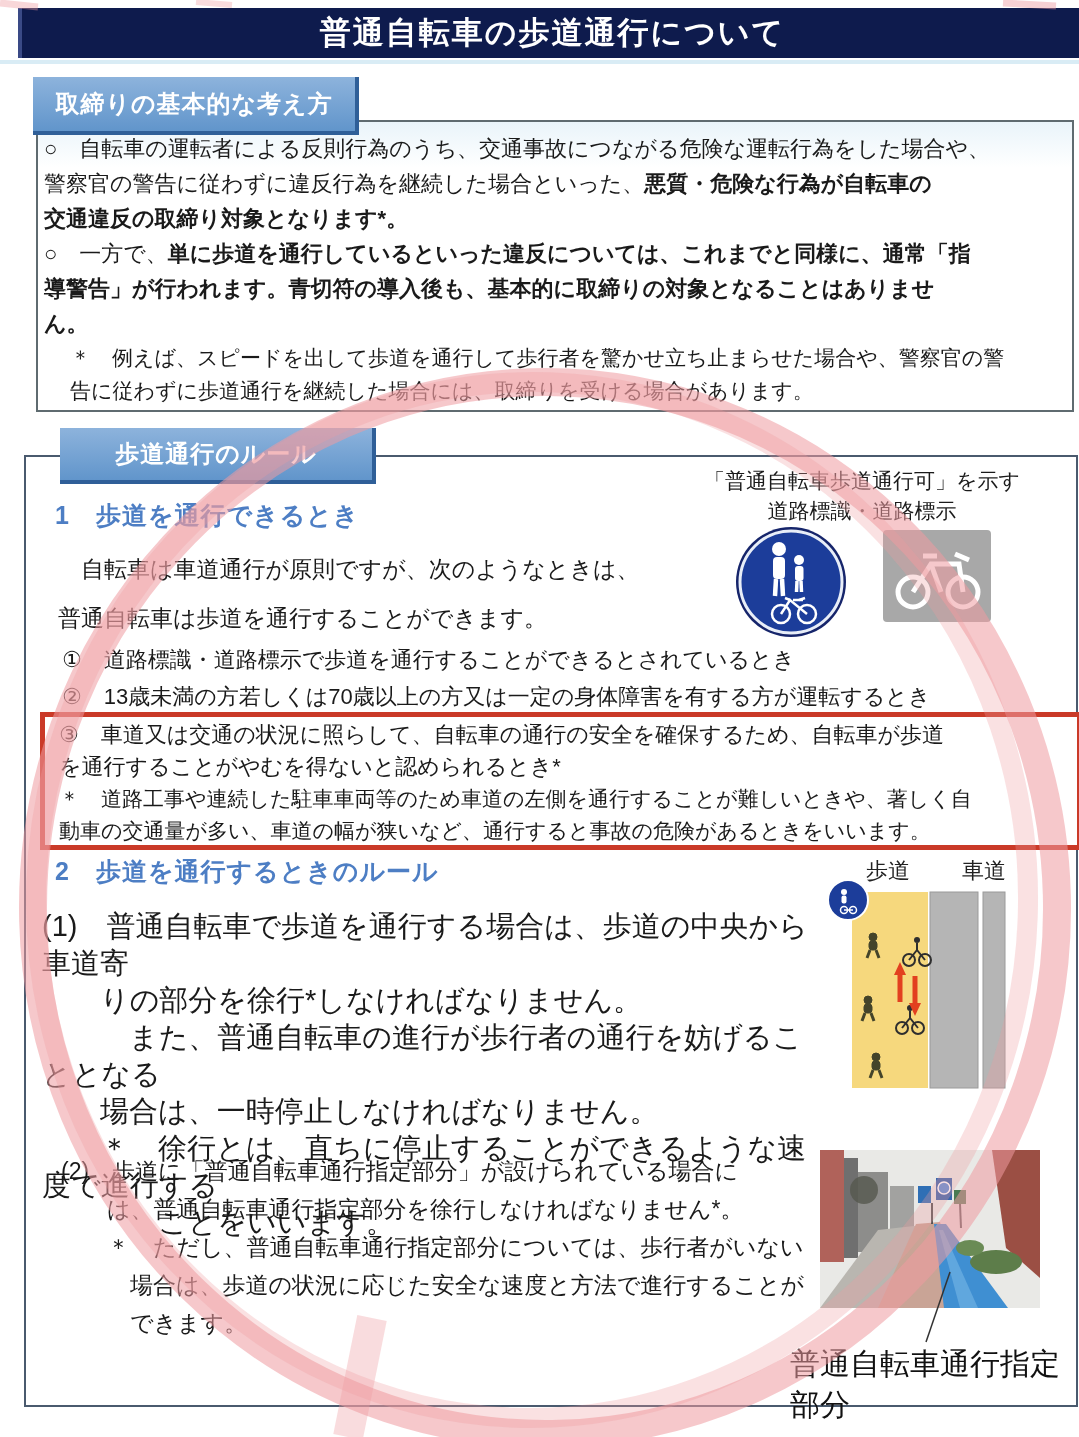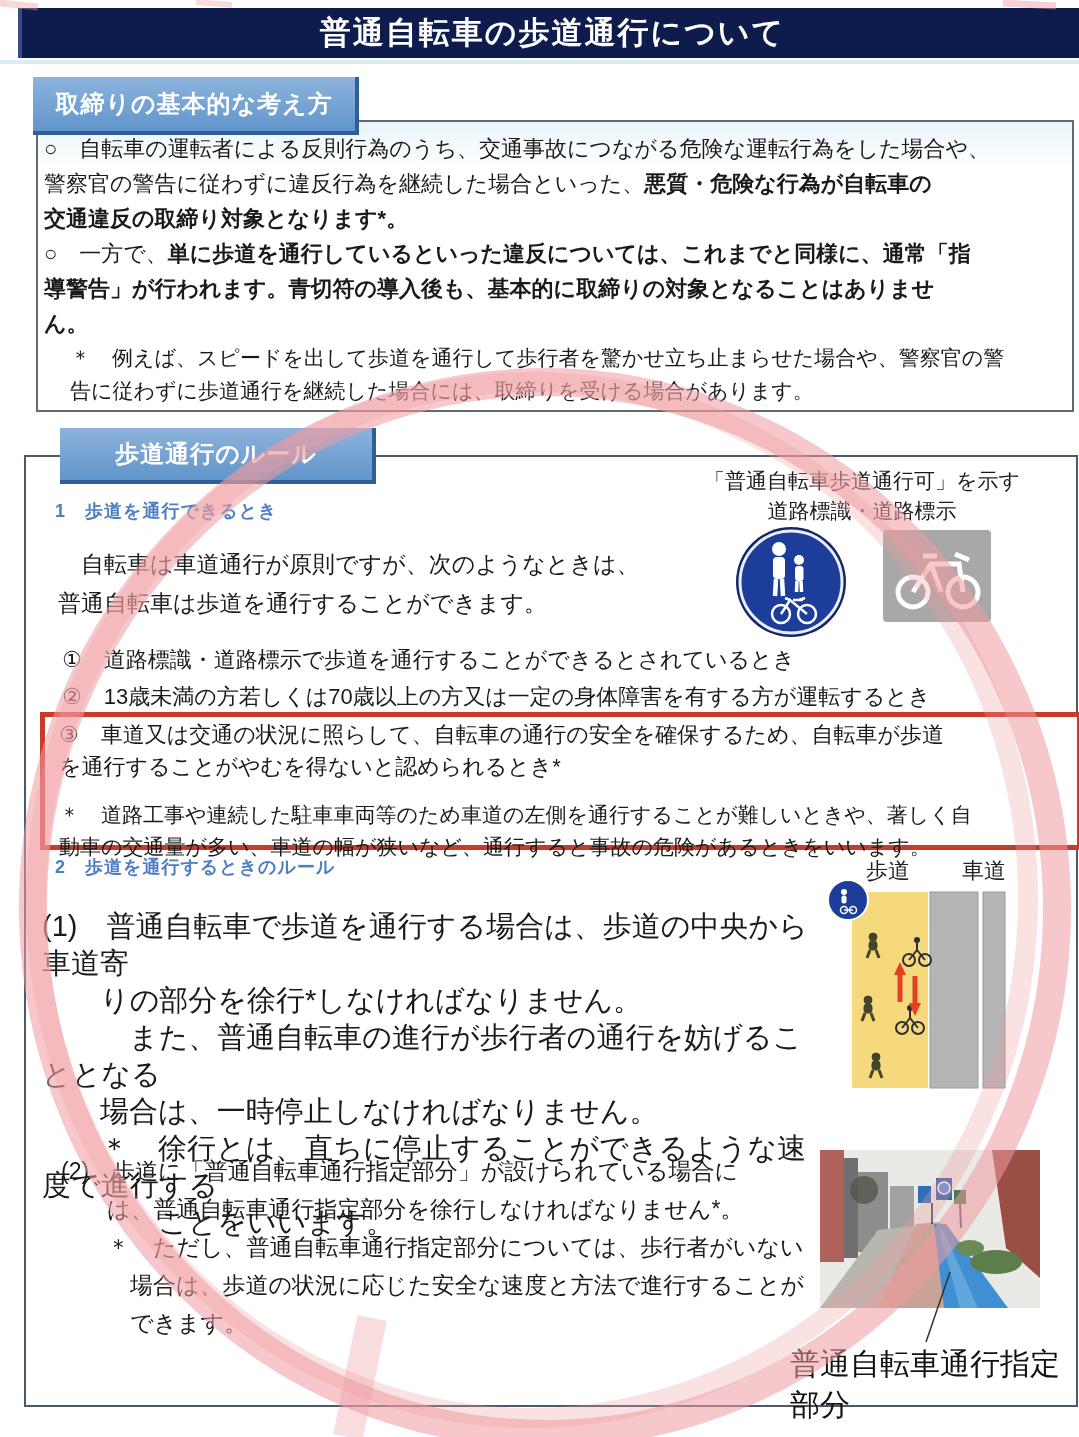--- a/index.html
+++ b/index.html
@@ -46,34 +46,34 @@
   }
 
   
   .b1{left:44px; top:131px; width:992px; font-size:22px; line-height:35px; z-index:2;}
   .b2{left:44px; top:236px; width:992px; font-size:22px; line-height:35px; z-index:2;}
   .note1{left:70px; top:341px; width:968px; font-size:21px; line-height:33px; z-index:2;}
 
   
   .sign-caption{left:692px; top:466px; width:340px; text-align:center;
     font-size:21px; line-height:30px; z-index:2;}
-  .h-blue{font-size:18px; font-weight:bold; color:#4d7ec4; z-index:2; letter-spacing:1px;}
+  .h-blue{font-size:25px; font-weight:bold; color:#4d7ec4; z-index:2; letter-spacing:1px;}
   .h1{left:55px; top:499px;}
   .h2{left:55px; top:855px;}
-  .intro{left:58px; top:545px; width:670px; font-size:23px; line-height:39px; z-index:2;}
+  .intro{left:58px; top:545px; width:670px; font-size:23px; line-height:49px; z-index:2;}
   .item1{left:62px; top:645px; width:1000px; font-size:22px; z-index:2;}
   .item2{left:62px; top:682px; width:1000px; font-size:22px; z-index:2;}
 
   .redbox{
     left:40px; top:712px; width:1004px; height:124px;
     border:5px solid #ca3a28; background:#ffffff; z-index:2;
     padding:2px 14px 2px 14px;
   }
   .redbox .r1{font-size:22px; line-height:32px;}
-  .redbox .r2{font-size:21px; line-height:32px;margin-top:16px;}
+  .redbox .r2{font-size:21px; line-height:32px;}
 
   .lab-diagram{font-size:22px; color:#222; z-index:2;}
   .lab-sidewalk{left:866px; top:856px;}
   .lab-road{left:941px; top:856px;margin-left:21px;}
 
   .para1{left:42px; top:908px; width:770px; font-size:29px; line-height:37px; z-index:2;}
   .para2{left:42px; top:1152px; width:770px; font-size:23px; line-height:38px; z-index:2;margin-left:19px;}
 
   .photo-caption{left:790px; top:1344px; width:270px; font-size:30px; color:#111; z-index:2;}
 

